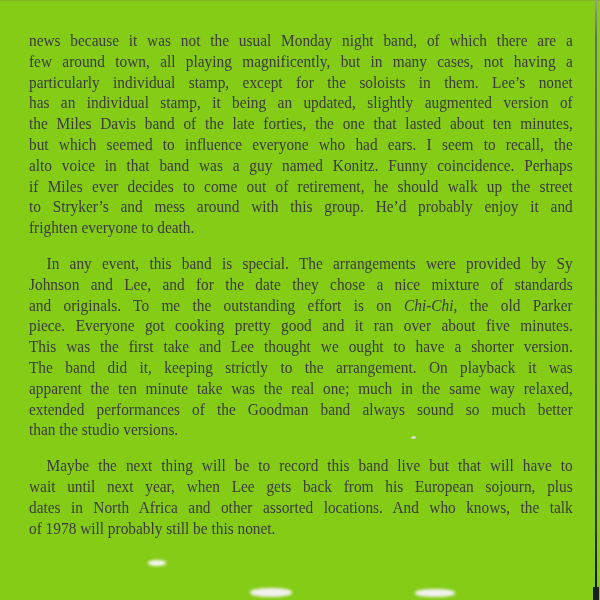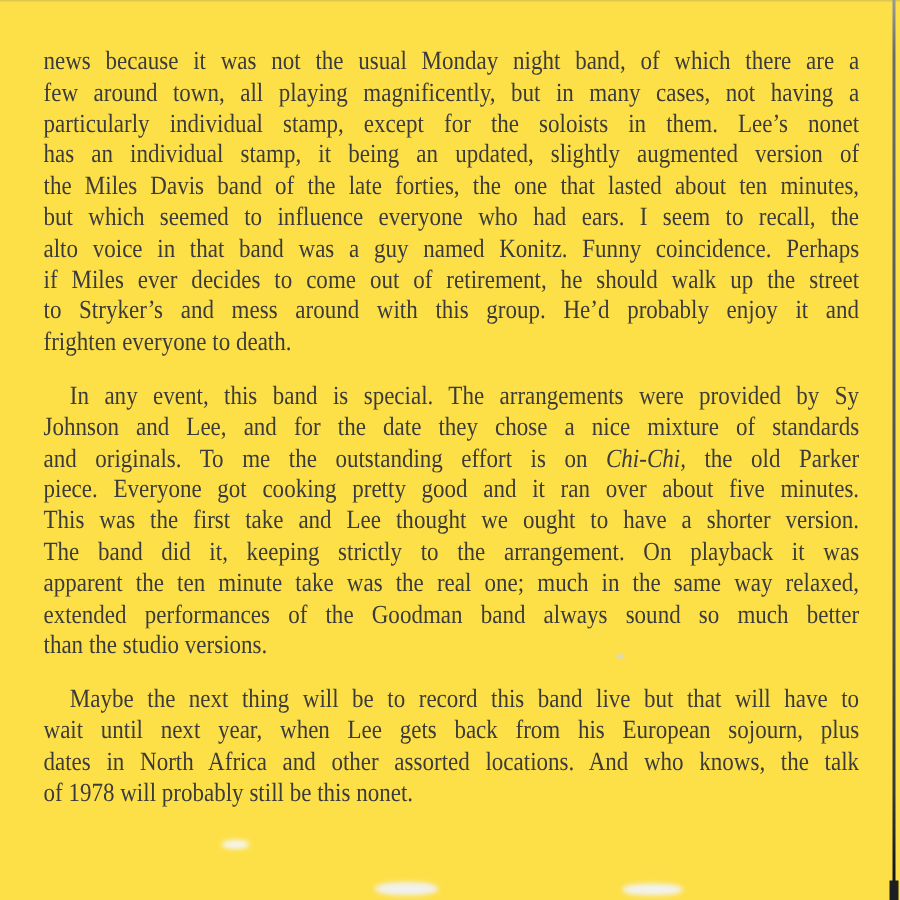--- a/index.html
+++ b/index.html
@@ -61,21 +61,21 @@
   #smudge-2 { left: 415px; top: 589px; width: 40px; height: 8px; background: #f2f2f0; }
   #smudge-3 { left: 148px; top: 560px; width: 18px; height: 6px; background: #f5f5f3; }
   .speck {
     position: absolute; left: 411px; top: 436px; width: 5px; height: 3px;
     background: #d8d8d6; border-radius: 50%; filter: blur(0.7px);
   }
 </style>
 </head>
 <body>
 
-<div class="scan-page" style="background: #fde047;">
+<div class="scan-page" style="background: #84cc16;">
   <div class="top-edge"></div>
   <div class="textblock" style="color: rgb(60, 59, 59);">
       <div class="paragraph">
         <div class="line">news because it was not the usual Monday night band, of which there are a</div>
         <div class="line">few around town, all playing magnificently, but in many cases, not having a</div>
         <div class="line">particularly individual stamp, except for the soloists in them. Lee’s nonet</div>
         <div class="line">has an individual stamp, it being an updated, slightly augmented version of</div>
         <div class="line">the Miles Davis band of the late forties, the one that lasted about ten minutes,</div>
         <div class="line">but which seemed to influence everyone who had ears. I seem to recall, the</div>
         <div class="line">alto voice in that band was a guy named Konitz. Funny coincidence. Perhaps</div>

